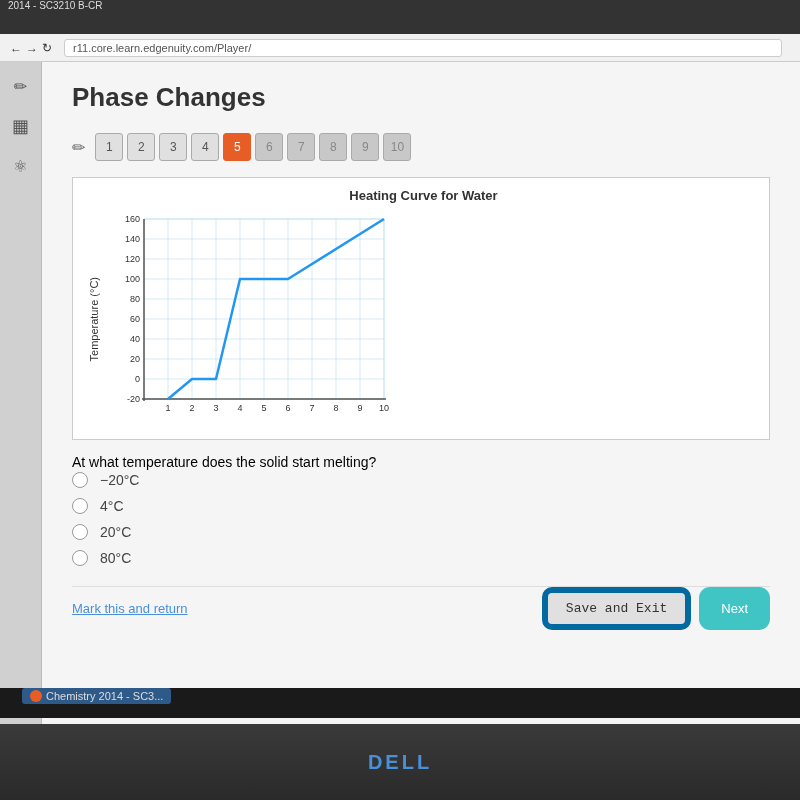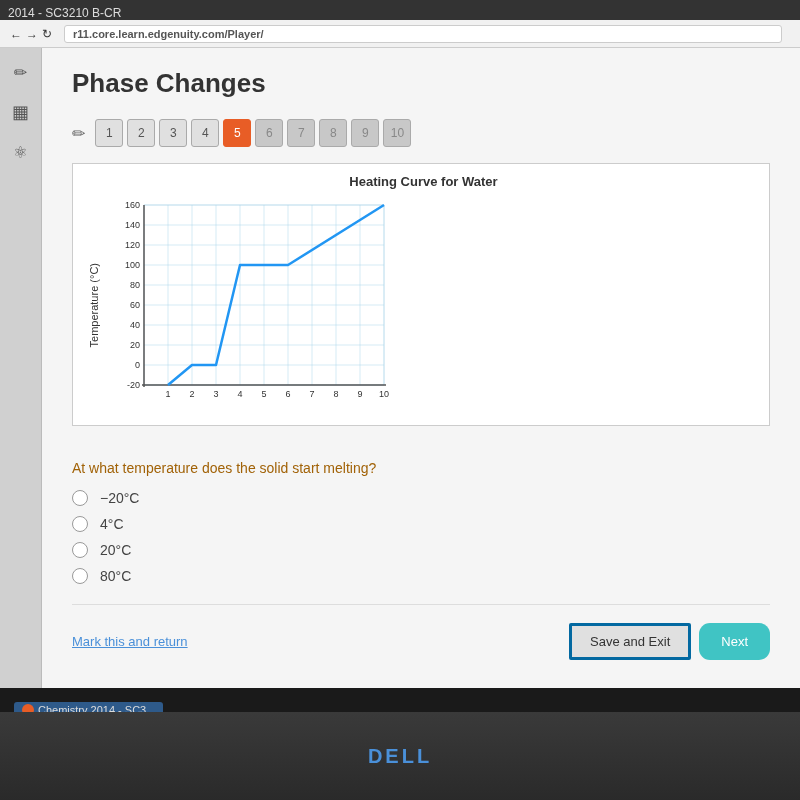--- a/index.html
+++ b/index.html
@@ -26,31 +26,30 @@
 
     .browser-url {
       background: white;
       border: 1px solid #ccc;
       border-radius: 3px;
       padding: 2px 8px;
       font-size: 11px;
       color: #555;
       flex: 1;
       margin: 0 8px;
-      font-weight: bold;
     }
 
     
     .os-topbar {
       background: #333;
-      height: 20px;
-      display: flex;
-      align-items: flex-end;
+      height: 34px;
+      display: flex;
+      align-items: flex-start;
       padding: 0 8px;
-      font-size: 12px;
+      font-size: 10px;
       color: #ddd;
     }
 
     
     .content-area {
       background: #e8e8e8;
       margin: 0;
       padding: 0;
       height: calc(100% - 28px);
       display: flex;
@@ -151,21 +150,21 @@
       color: #666;
       margin-right: 6px;
       cursor: pointer;
     }
 
     
     .chart-section {
       background: white;
       border: 1px solid #ccc;
       padding: 10px 10px 10px 15px;
-      margin-bottom: 28px;
+      margin-bottom: 8px;
       display: inline-block;
       width: 100%;
     }
 
     .chart-title {
       font-size: 13px;
       font-weight: bold;
       color: #333;
       margin-bottom: 6px;
       text-align: center;
@@ -189,22 +188,22 @@
       position: relative;
     }
 
     svg.chart-svg {
       display: block;
     }
 
     
     .question-text {
       font-size: 14px;
-      color: #a16207;
-      margin-bottom: 14px;
+      color: #000000;
+      margin-bottom: 2px;
       margin-top: 6px;
     }
 
     .answer-option {
       display: flex;
       align-items: center;
       gap: 12px;
       margin-bottom: 10px;
       font-size: 14px;
       color: #444;
@@ -219,63 +218,64 @@
       flex-shrink: 0;
       cursor: pointer;
     }
 
     
     .bottom-bar {
       display: flex;
       justify-content: space-between;
       align-items: center;
       margin-top: 20px;
-      padding-top: 18px;
+      padding-top: 0;
       border-top: 1px solid #ddd;
     }
 
     .mark-return-link {
       font-size: 13px;
       color: #4a90d9;
       text-decoration: underline;
       cursor: pointer;
     }
 
     .bottom-buttons {
       display: flex;
       gap: 8px;
     }
 
     .btn-save {
       background: #e0e0e0;
-      border: 3px solid #0369a1;
-      border-radius: 2px;
+      border: 6px solid #0369a1;
+      border-radius: 10px;
       padding: 8px 18px;
       font-size: 13px;
       color: #333;
       cursor: pointer;
+      font-family: Liberation Mono, monospace;
     }
 
     .btn-next {
       background: #40c4c4;
       border: none;
       border-radius: 11px;
       padding: 8px 22px;
       font-size: 13px;
       color: white;
       cursor: pointer;
     }
 
     
     .laptop-bottom {
       position: absolute;
       bottom: 0;
       left: 0;
       right: 0;
-      height: 88px;
+      height: 76px;
       background: linear-gradient(to bottom, #3a3a3a, #2a2a2a);
       display: flex;
       align-items: center;
       justify-content: center;
     }
 
     .dell-logo {
       font-size: 20px;
       font-weight: bold;
       color: #4a90d9;
@@ -284,22 +284,22 @@
 
     
     .taskbar {
       position: absolute;
       bottom: 82px;
       left: 0;
       right: 0;
       height: 30px;
       background: #1a1a1a;
       display: flex;
-      align-items: flex-end;
-      padding: 0 14px;
+      align-items: flex-start;
+      padding: 0 22px;
       gap: 8px;
     }
 
     .taskbar-item {
       background: #2e5a8a;
       border-radius: 3px;
       padding: 2px 8px;
       font-size: 11px;
       color: #ddd;
       display: flex;

